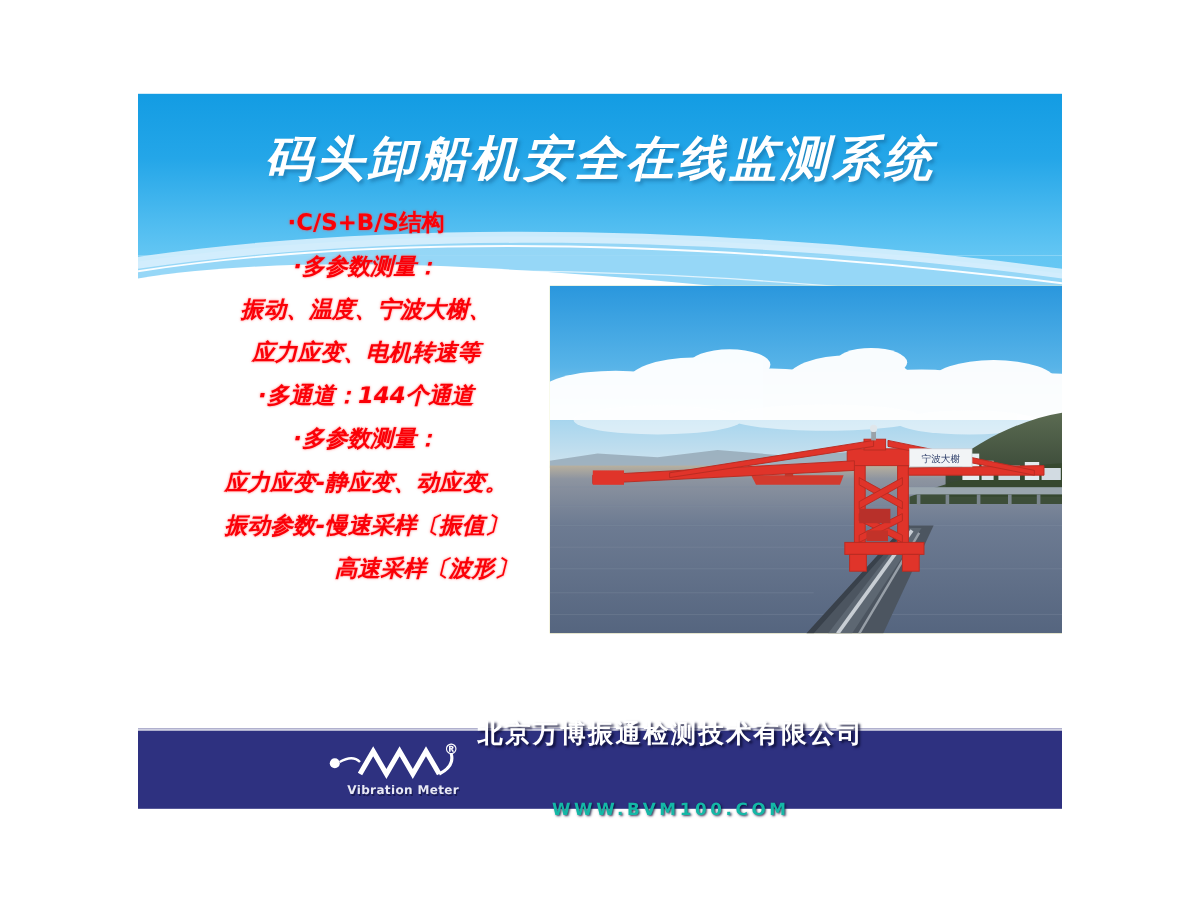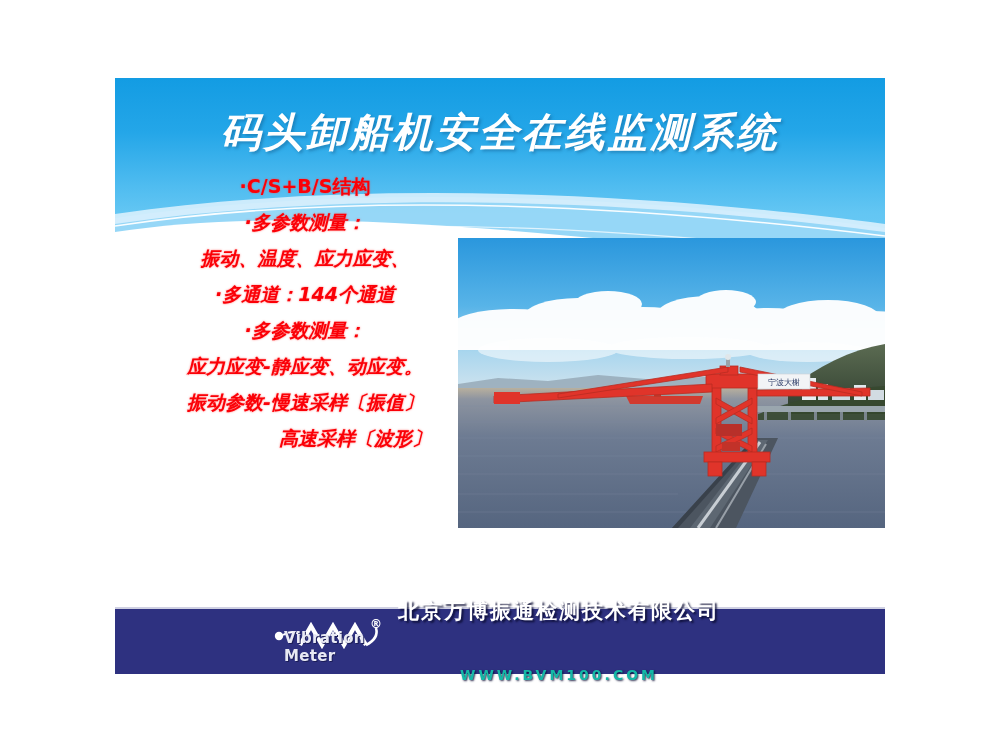--- a/index.html
+++ b/index.html
@@ -58,22 +58,22 @@
   .footer{
     position:absolute;left:0;top:529px;width:770px;height:65px;
     background:#2e3180;
     border-top:2px solid #cfd0e2;
     display:flex;align-items:center;justify-content:center;
   }
   .footer-inner{display:flex;align-items:center;gap:10px;margin-left:-10px;}
   .logo-wrap{position:relative;width:118px;height:46px;}
   .logo-wrap svg{display:block;}
   .logo-caption{
-    position:absolute;left:14px;bottom:0px;width:104px;
-    color:#e8e9f4;font-size:15px;font-weight:bold;letter-spacing:.3px;
+    position:absolute;left:14px;bottom:0px;width:104px;text-align:center;
+    color:#e8e9f4;font-size:10px;font-weight:bold;letter-spacing:.3px;
     text-shadow:1px 1px 0 #1b1d57;
     margin-top:40px;
   }
   .reg-mark{
     position:absolute;right:6px;top:-2px;color:#ffffff;font-size:12px;font-weight:bold;
   }
   .company-block{display:flex;flex-direction:column;align-items:center;gap:44px;}
   .company-cn{
     color:#ffffff;font-size:21px;font-weight:bold;letter-spacing:2px;
     font-family:"DejaVu Sans","Liberation Sans",sans-serif;
@@ -103,21 +103,22 @@
       <path d="M0,58 C180,30 430,56 770,96 L770,130 L0,130 Z" fill="#ffffff"></path>
 
       <path d="M0,52 C250,14 540,34 770,62" fill="none" stroke="#ffffff" stroke-width="1.6" opacity="0.95"></path>
       <path d="M0,70 C250,36 540,56 770,84" fill="none" stroke="#ffffff" stroke-width="1.1" opacity="0.7"></path>
     </svg>
   </div>
 
   <div class="body-text">
     <div class="line latin">·C/S+B/S结构</div>
     <div class="line">·多参数测量：</div>
-    <div class="line">振动、温度、应力应变、</div>
+    <div class="line">振动、温度、宁波大榭、</div>
+    <div class="line">应力应变、电机转速等</div>
     <div class="line">·多通道：144个通道</div>
     <div class="line">·多参数测量：</div>
     <div class="line">应力应变-静应变、动应变。</div>
     <div class="line">振动参数-慢速采样〔振值〕</div>
     <div class="line indent">高速采样〔波形〕</div>
   </div>
 
   <div class="photo">
     <svg viewBox="0 0 427 290" xmlns="http://www.w3.org/2000/svg">
       <defs>

